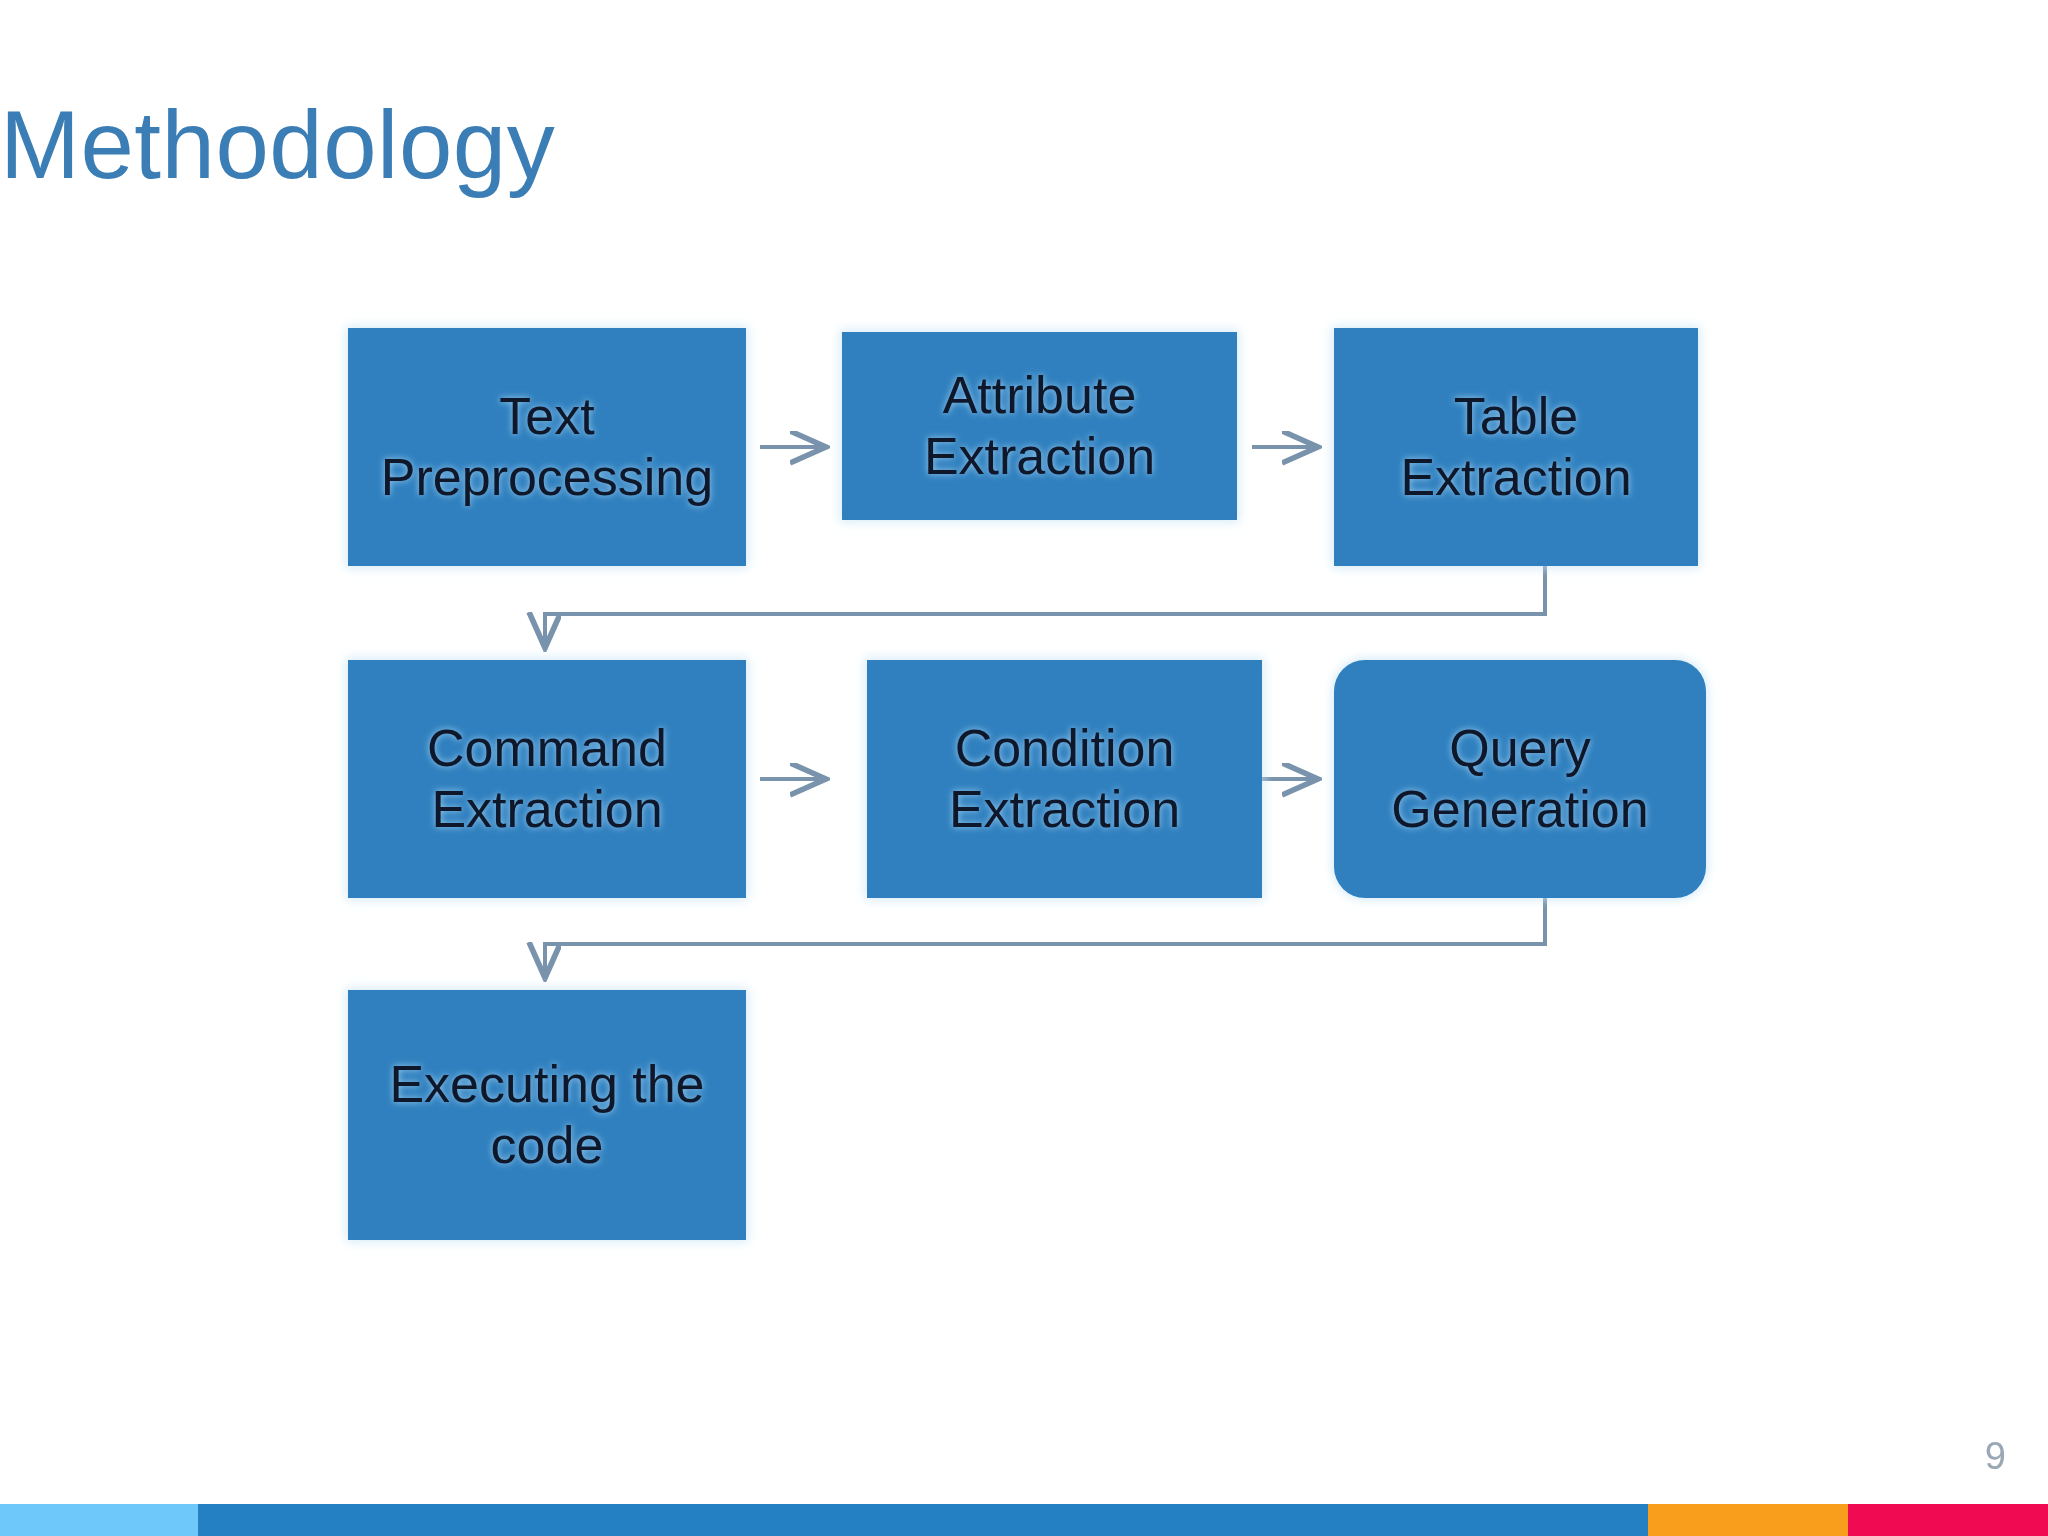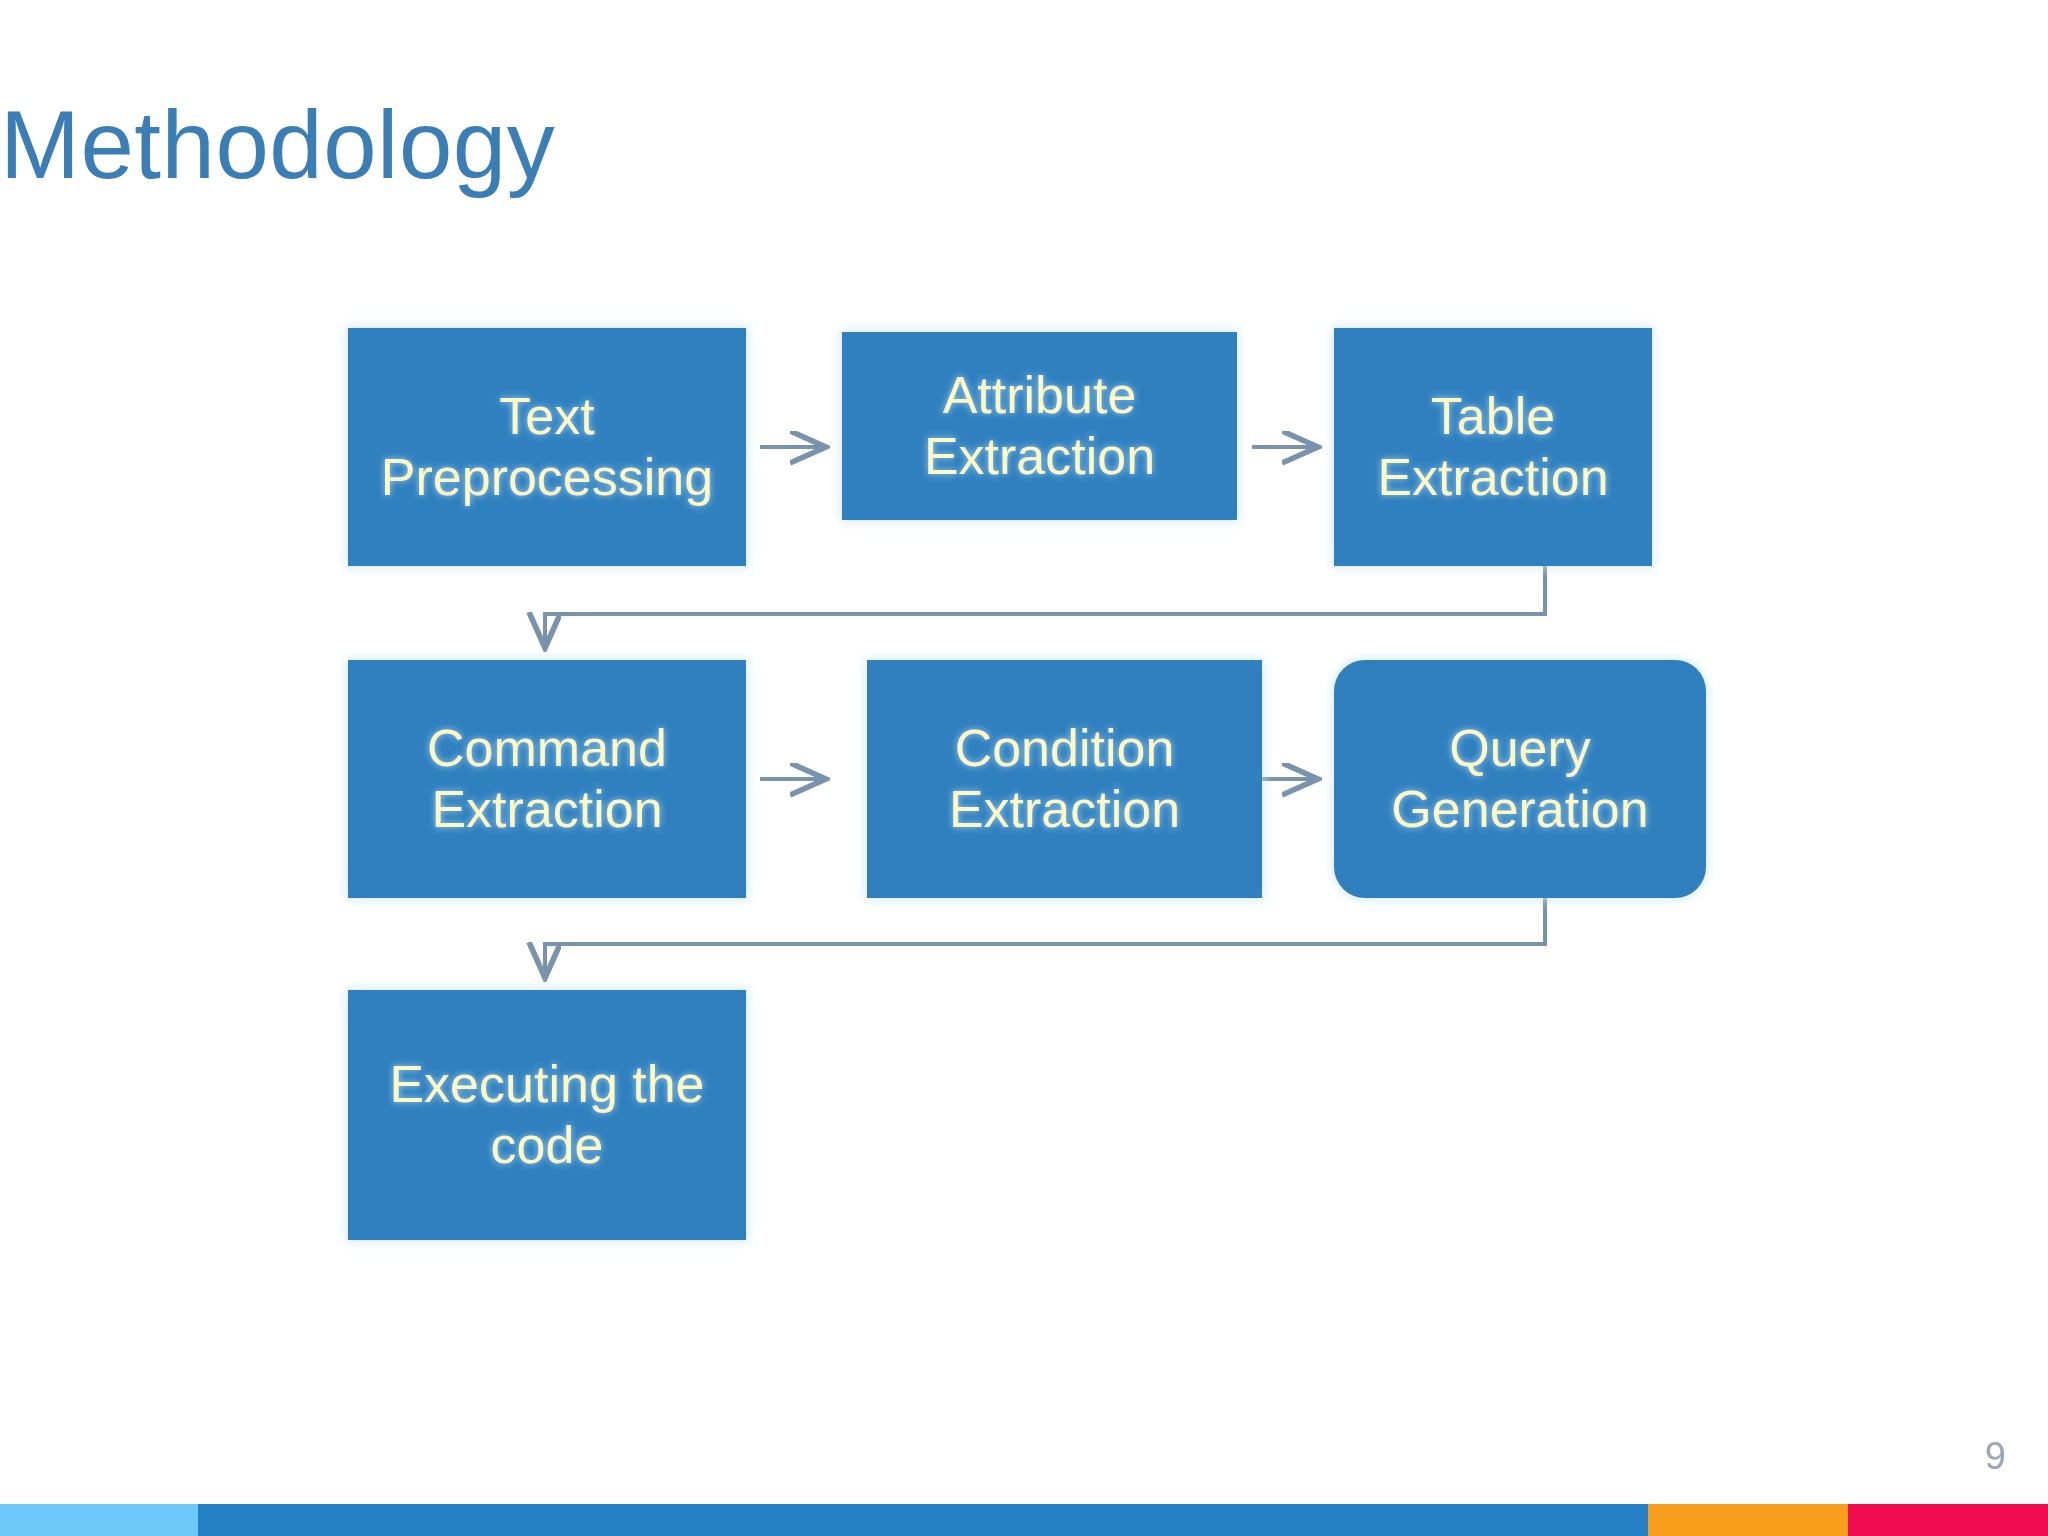--- a/index.html
+++ b/index.html
@@ -51,39 +51,39 @@
     pointer-events: none;
   }
 
   .flow-box {
     position: absolute;
     background: #3080BF;
     display: flex;
     align-items: center;
     justify-content: center;
     text-align: center;
-    color: #fef9c3;
+    color: #0f172a;
     font-family: "Liberation Sans", sans-serif;
     font-size: 52px;
     font-weight: 400;
     line-height: 1.18;
     box-shadow: 0 0 10px 2px rgba(200, 228, 246, 0.75);
     box-sizing: border-box;
     padding: 4px 10px;
   }
   .flow-box .box-label {
     display: block;
     white-space: pre-line;
     text-shadow: 0 0 7px rgba(175, 220, 250, 0.9);
   }
 
   
   #box-text-preprocessing   { left: 348px;  top: 328px;  width: 398px; height: 238px; }
   #box-attribute-extraction { left: 842px;  top: 332px;  width: 395px; height: 188px; }
-  #box-table-extraction     { left: 1334px; top: 328px;  width: 318px; height: 238px; }
+  #box-table-extraction     { left: 1334px; top: 328px;  width: 364px; height: 238px; }
 
   #box-command-extraction   { left: 348px;  top: 660px;  width: 398px; height: 238px; }
   #box-condition-extraction { left: 842px;  top: 660px;  width: 395px; height: 238px; margin-left: 25px; }
   #box-query-generation     { left: 1334px; top: 660px;  width: 372px; height: 238px; border-radius: 31px; }
 
   #box-executing-the-code   { left: 348px;  top: 990px;  width: 398px; height: 250px; }
 
   
   #page-number {
     position: absolute;

